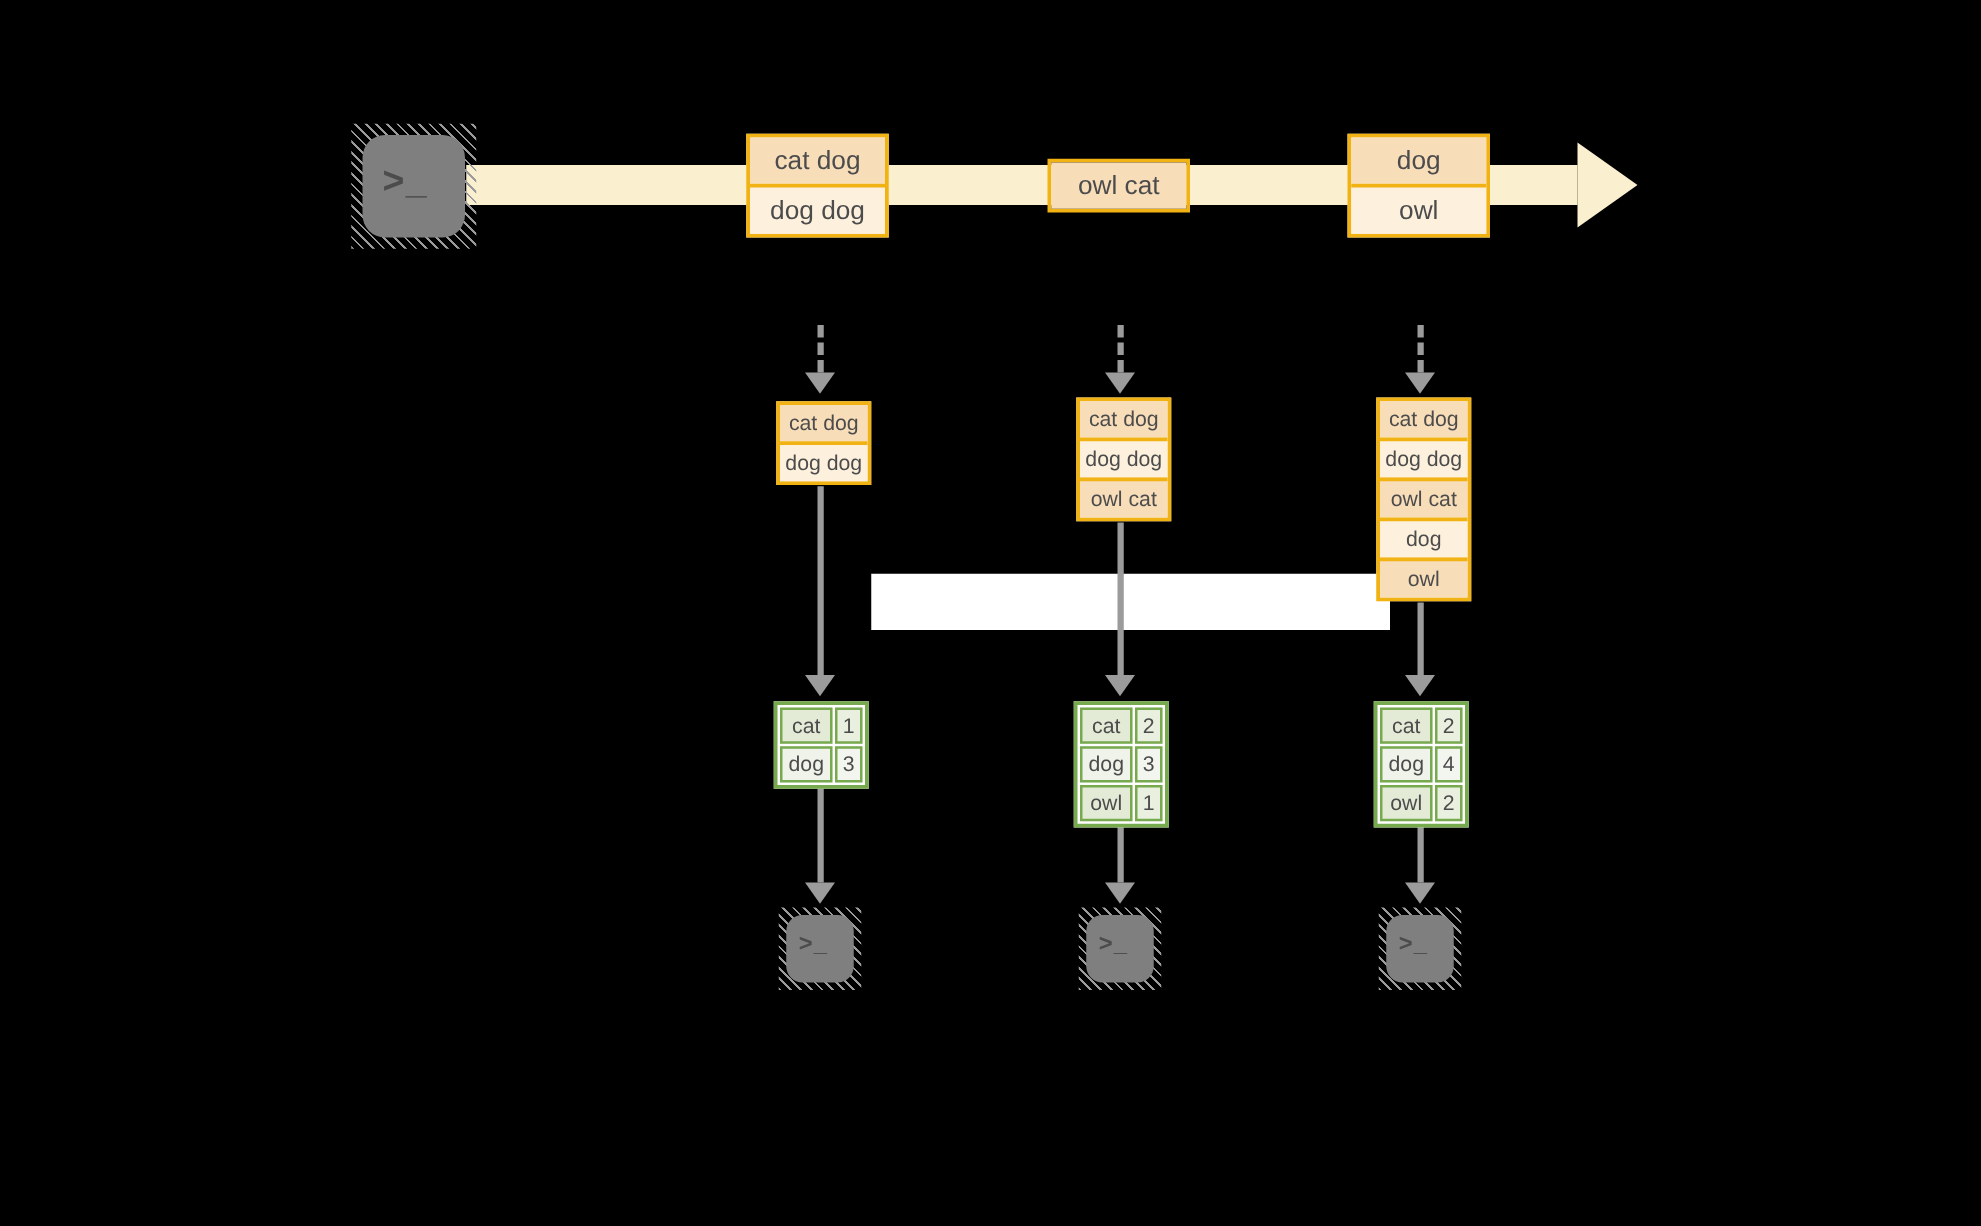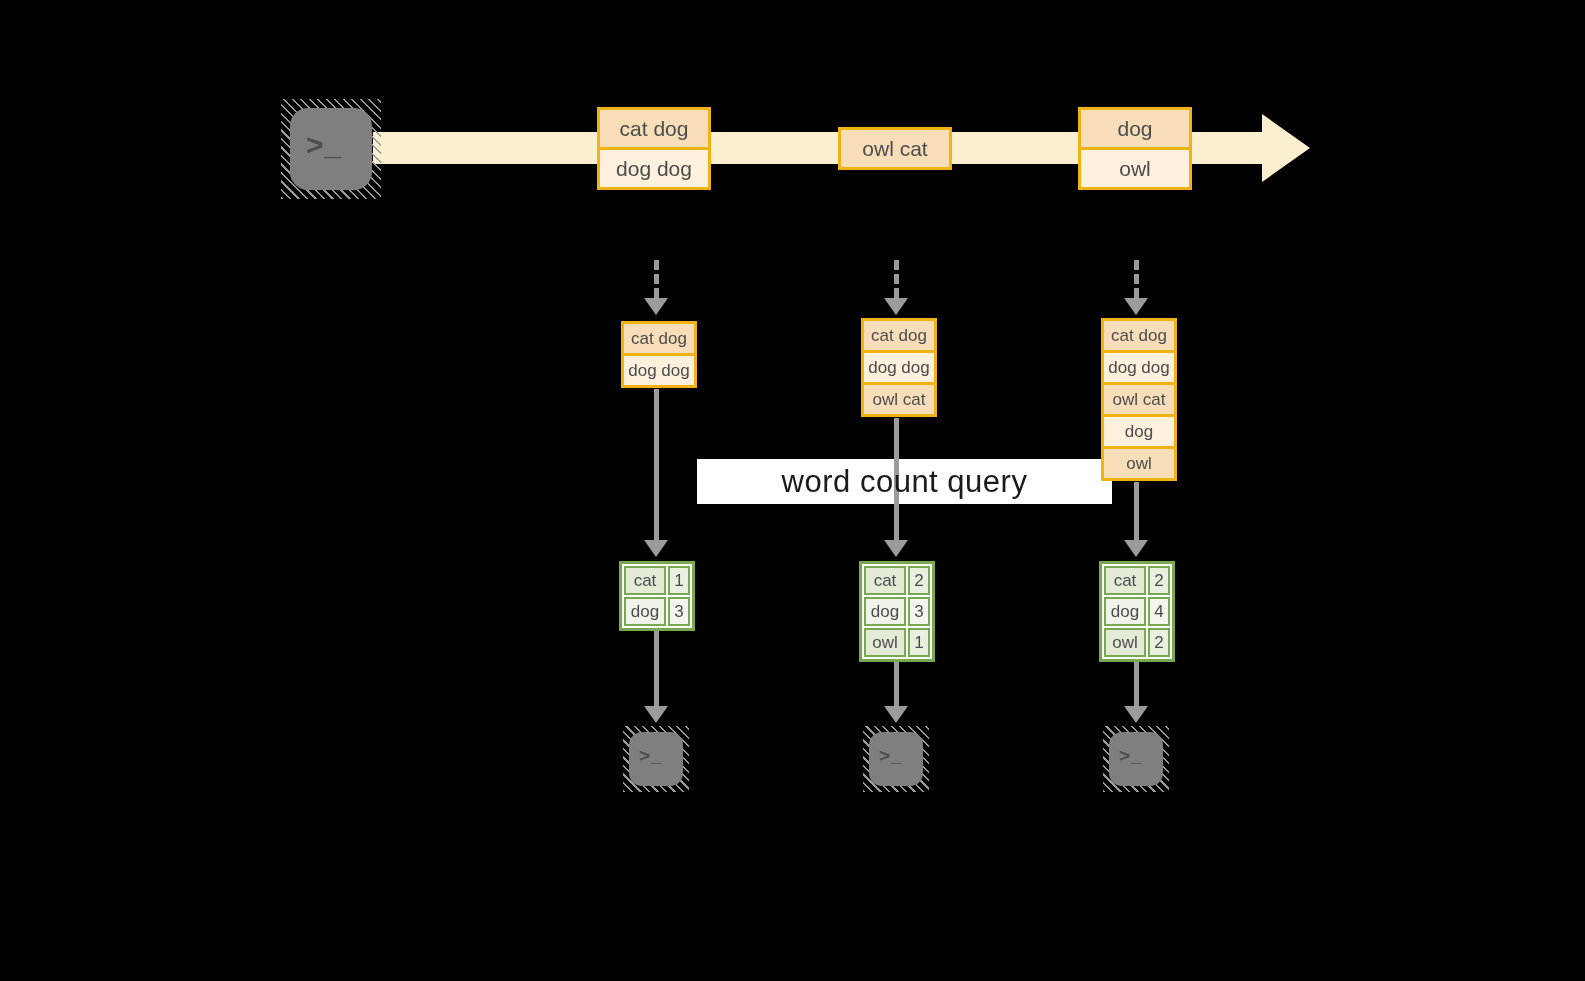--- a/index.html
+++ b/index.html
@@ -131,21 +131,20 @@
   </div>
   <div class="obox stack" style="left:1101px;top:318px">
     <div class="orow">cat dog</div>
     <div class="orow">dog dog</div>
     <div class="orow">owl cat</div>
     <div class="orow">dog</div>
     <div class="orow">owl</div>
   </div>
 
   <div class="query-box"></div>
-  <div class="query-text">word count query</div>
 
   <div class="varrow" style="left:656px;top:389px">
     <div class="line" style="height:151px"></div>
     <div class="head"></div>
   </div>
   <div class="varrow" style="left:896px;top:418px">
     <div class="line" style="height:122px"></div>
     <div class="head"></div>
   </div>
   <div class="varrow" style="left:1136px;top:482px">

